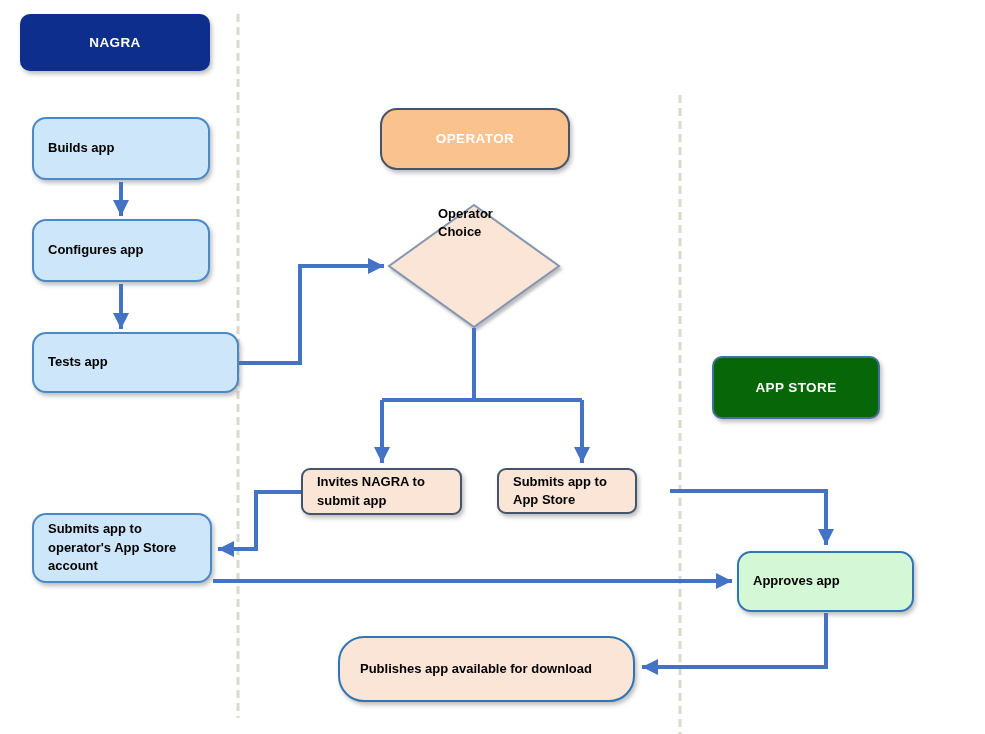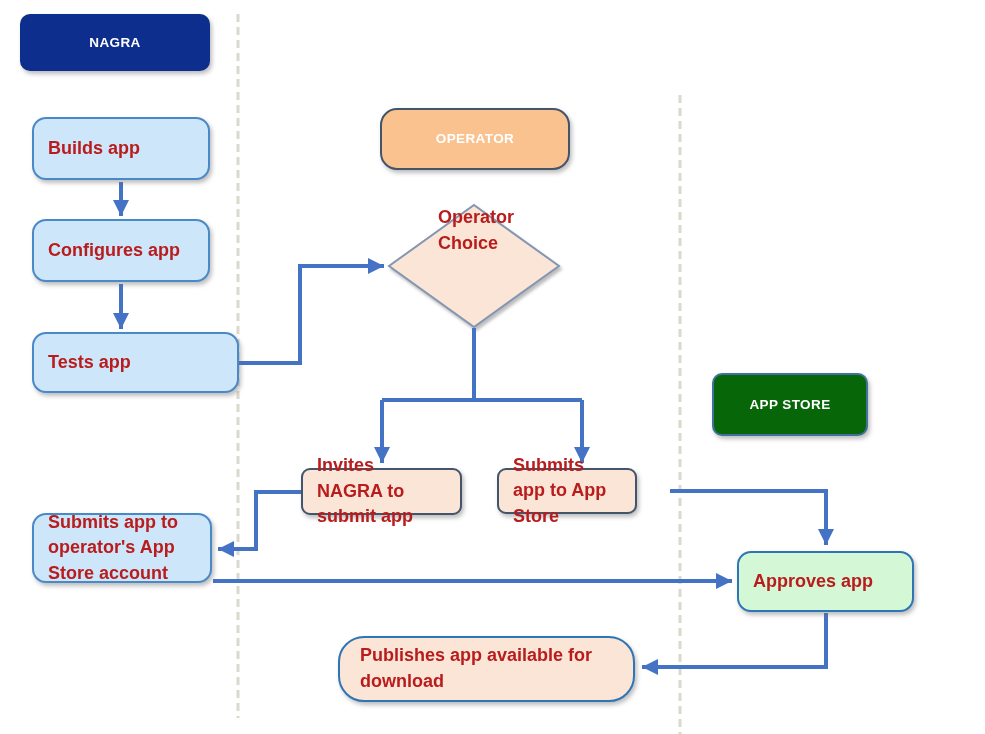--- a/index.html
+++ b/index.html
@@ -10,42 +10,42 @@
     font-family:"Liberation Sans","DejaVu Sans",sans-serif;
     overflow:hidden;
   }
   #connector-layer{position:absolute;left:0;top:0;width:985px;height:734px;}
   .node{
     position:absolute;
     box-sizing:border-box;
     display:flex;
     align-items:center;
     font-weight:bold;
-    font-size:18px;
-    color:#b91c1c;
+    font-size:13px;
+    color:#000000;
     line-height:1.42;
     box-shadow:2px 3px 4px rgba(110,110,110,0.45);
   }
   .header{
     justify-content:center;
     text-align:center;
     color:#ffffff;
     font-size:13.5px;
     letter-spacing:0.4px;
   }
   .nagra-header{
     left:20px;top:14px;width:190px;height:57px;
     background:#0D2E8C;border-radius:10px;
   }
   .operator-header{
     left:380px;top:108px;width:190px;height:62px;
     background:#F9C28E;border:2px solid #44546A;border-radius:17px;
   }
   .appstore-header{
-    left:712px;top:373px;width:156px;height:63px;
+    left:712px;top:356px;width:168px;height:63px;
     background:#076607;border:2px solid #41719C;border-radius:10px;
   }
   .blue-node{
     background:#CDE6F9;border:2px solid #4A89C8;border-radius:14px;
     padding-left:14px;padding-right:10px;
   }
   .builds-app{left:32px;top:117px;width:178px;height:63px;}
   .configures-app{left:32px;top:219px;width:178px;height:63px;}
   .tests-app{left:32px;top:332px;width:207px;height:61px;}
   .submits-operator-account{left:32px;top:513px;width:180px;height:70px;}

